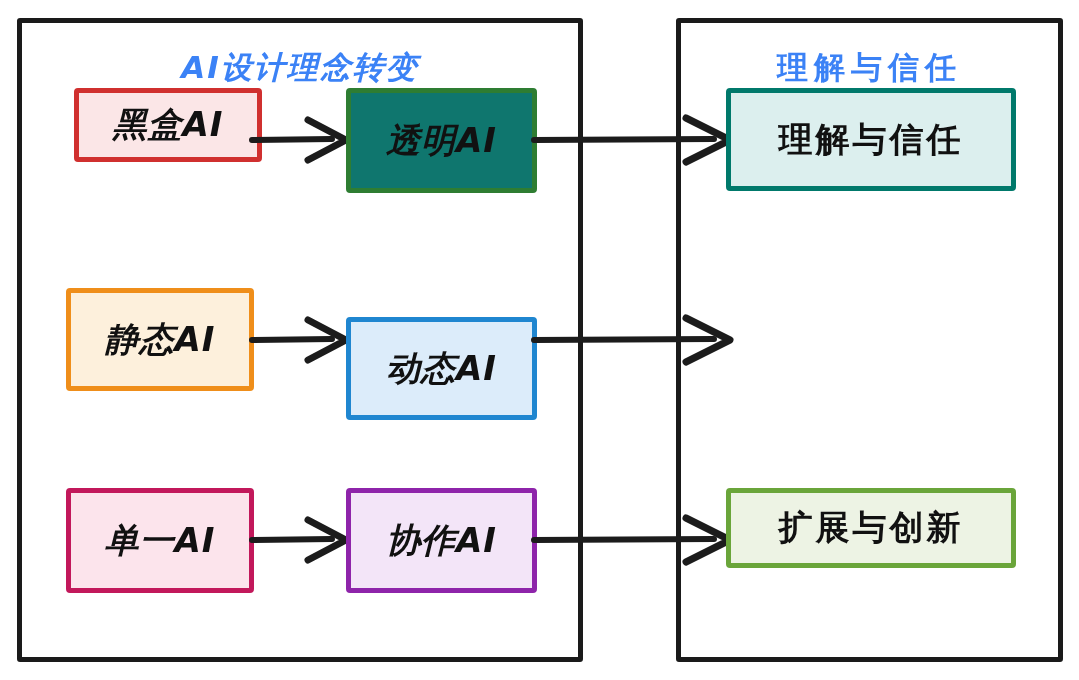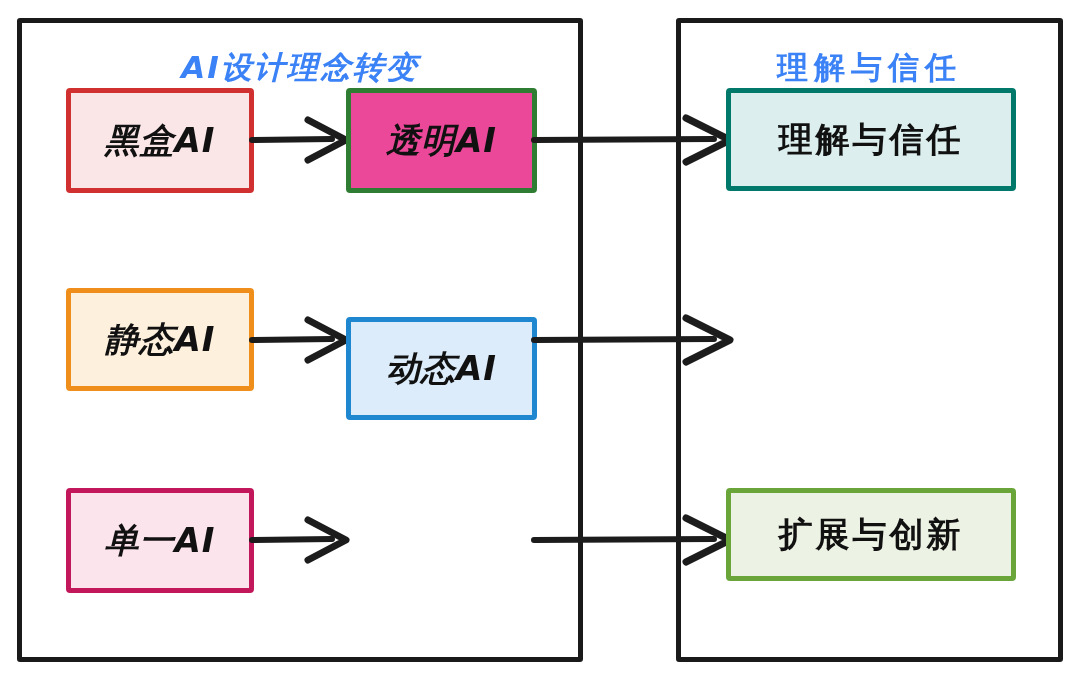--- a/index.html
+++ b/index.html
@@ -58,33 +58,33 @@
     font-size: 34px;
     font-weight: 700;
     color: #111111;
     letter-spacing: 1px;
     white-space: nowrap;
   }
   .node.italicized { font-style: italic; }
   .node.plain { font-style: normal; letter-spacing: 3px; }
 
   
-  .n-blackbox  { left: 66px;  top: 88px;  width: 188px; height: 105px; }
+  .n-blackbox  { left: 74px;  top: 88px;  width: 188px; height: 74px; }
   .n-static    { left: 66px;  top: 288px; width: 188px; height: 103px; }
   .n-single    { left: 66px;  top: 488px; width: 188px; height: 105px; }
 
   
   .n-transparent { left: 346px; top: 88px;  width: 191px; height: 105px; }
   .n-dynamic     { left: 346px; top: 288px; width: 191px; height: 103px; }
   .n-collab      { left: 346px; top: 488px; width: 191px; height: 105px; }
 
   
   .n-trust   { left: 726px; top: 88px;  width: 290px; height: 103px; }
   .n-learn   { left: 726px; top: 288px; width: 290px; height: 103px; }
-  .n-expand  { left: 726px; top: 488px; width: 290px; height: 93px; font-family: Liberation Mono, monospace; }
+  .n-expand  { left: 726px; top: 488px; width: 290px; height: 80px; font-family: Liberation Mono, monospace; }
 
   
   .arrow-svg {
     position: absolute;
     overflow: visible;
     pointer-events: none;
   }
   .arrow-short { left: 250px; width: 106px; height: 60px; }
   .arrow-short.r1 { top: 110px; }
   .arrow-short.r2 { top: 310px; }
@@ -123,21 +123,21 @@
     <div class="panel-title">理解与信任</div>
   </div>
 
   <div class="node italicized n-blackbox" style="border-color:#d0302f; background:#fbe6e7;">黑盒AI</div>
 
   <svg class="arrow-svg arrow-short r1" viewBox="0 0 106 60">
     <path class="arrow-stroke" d="M2,30 L82,29"></path>
     <path class="arrow-head" d="M58,10 L96,30 L58,50"></path>
   </svg>
 
-  <div class="node italicized n-transparent" style="border-color:#2e7d32; background:#ec4899;">透明AI</div>
+  <div class="node italicized n-transparent" style="border-color:#2e7d32; background:#0f766e;">透明AI</div>
 
   <svg class="arrow-svg arrow-long r1" viewBox="0 0 206 60">
     <path class="arrow-stroke" d="M2,30 L182,29"></path>
     <path class="arrow-head" d="M154,8 L198,30 L154,52"></path>
   </svg>
 
   <div class="node plain n-trust" style="border-color:#00796b; background:#dcefee;">理解与信任</div>
 
   <div class="node italicized n-static" style="border-color:#ef8e1a; background:#fdf0dc;">静态AI</div>
 
@@ -154,20 +154,21 @@
   </svg>
 
 
   <div class="node italicized n-single" style="border-color:#c2185b; background:#fce4ec;">单一AI</div>
 
   <svg class="arrow-svg arrow-short r3" viewBox="0 0 106 60">
     <path class="arrow-stroke" d="M2,30 L82,29"></path>
     <path class="arrow-head" d="M58,10 L96,30 L58,50"></path>
   </svg>
 
+  <div class="node italicized n-collab" style="border-color:#8e24aa; background:#f3e5f8;">协作AI</div>
 
   <svg class="arrow-svg arrow-long r3" viewBox="0 0 206 60">
     <path class="arrow-stroke" d="M2,30 L182,29"></path>
     <path class="arrow-head" d="M154,8 L198,30 L154,52"></path>
   </svg>
 
   <div class="node plain n-expand" style="border-color:#6aa53a; background:#edf3e4;">扩展与创新</div>
 
 </div>
 

